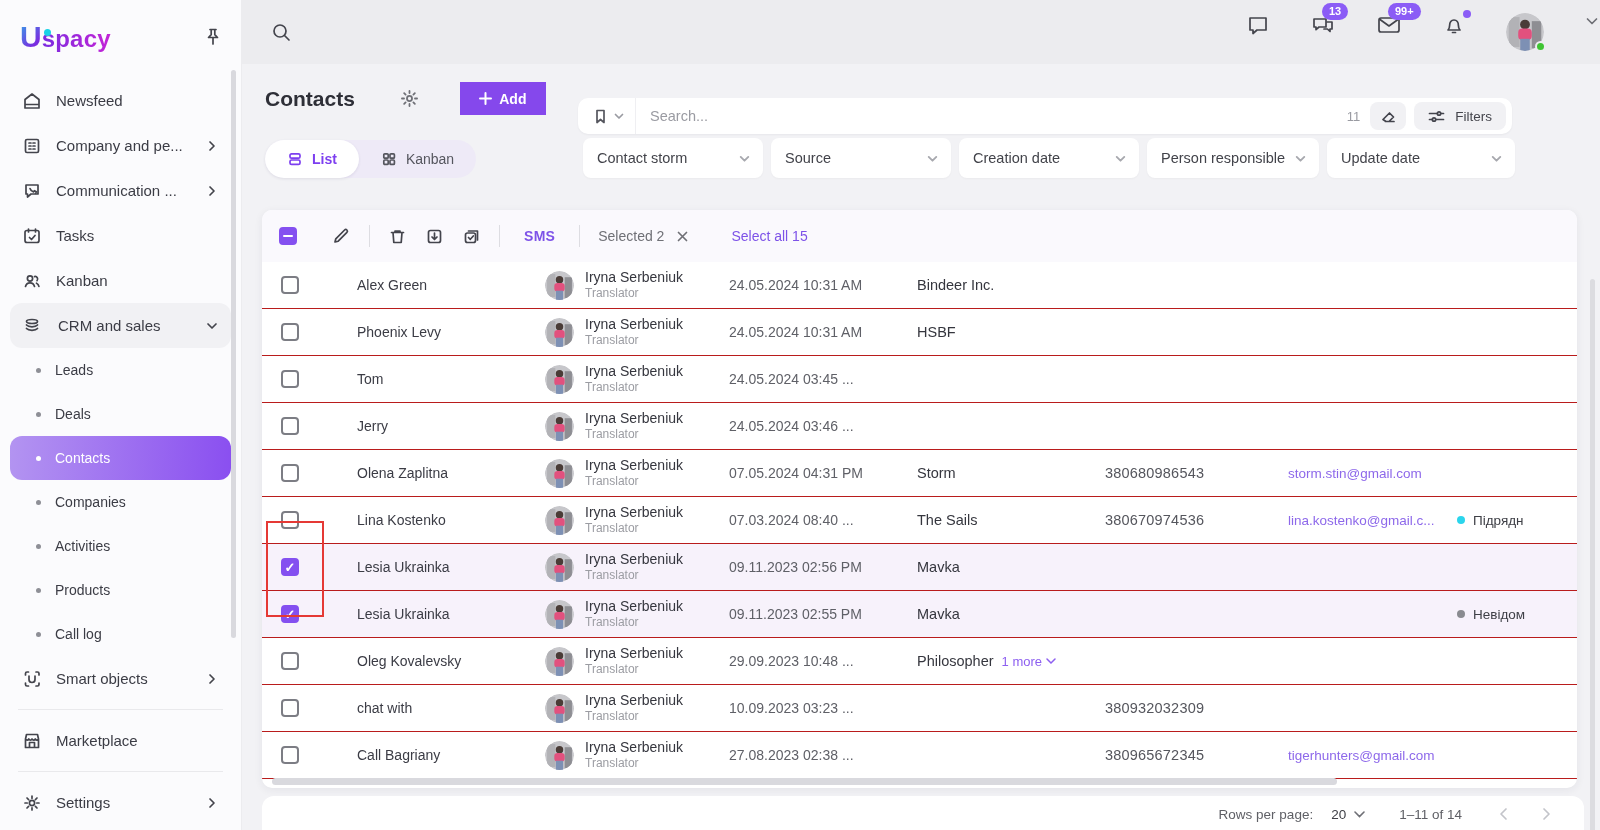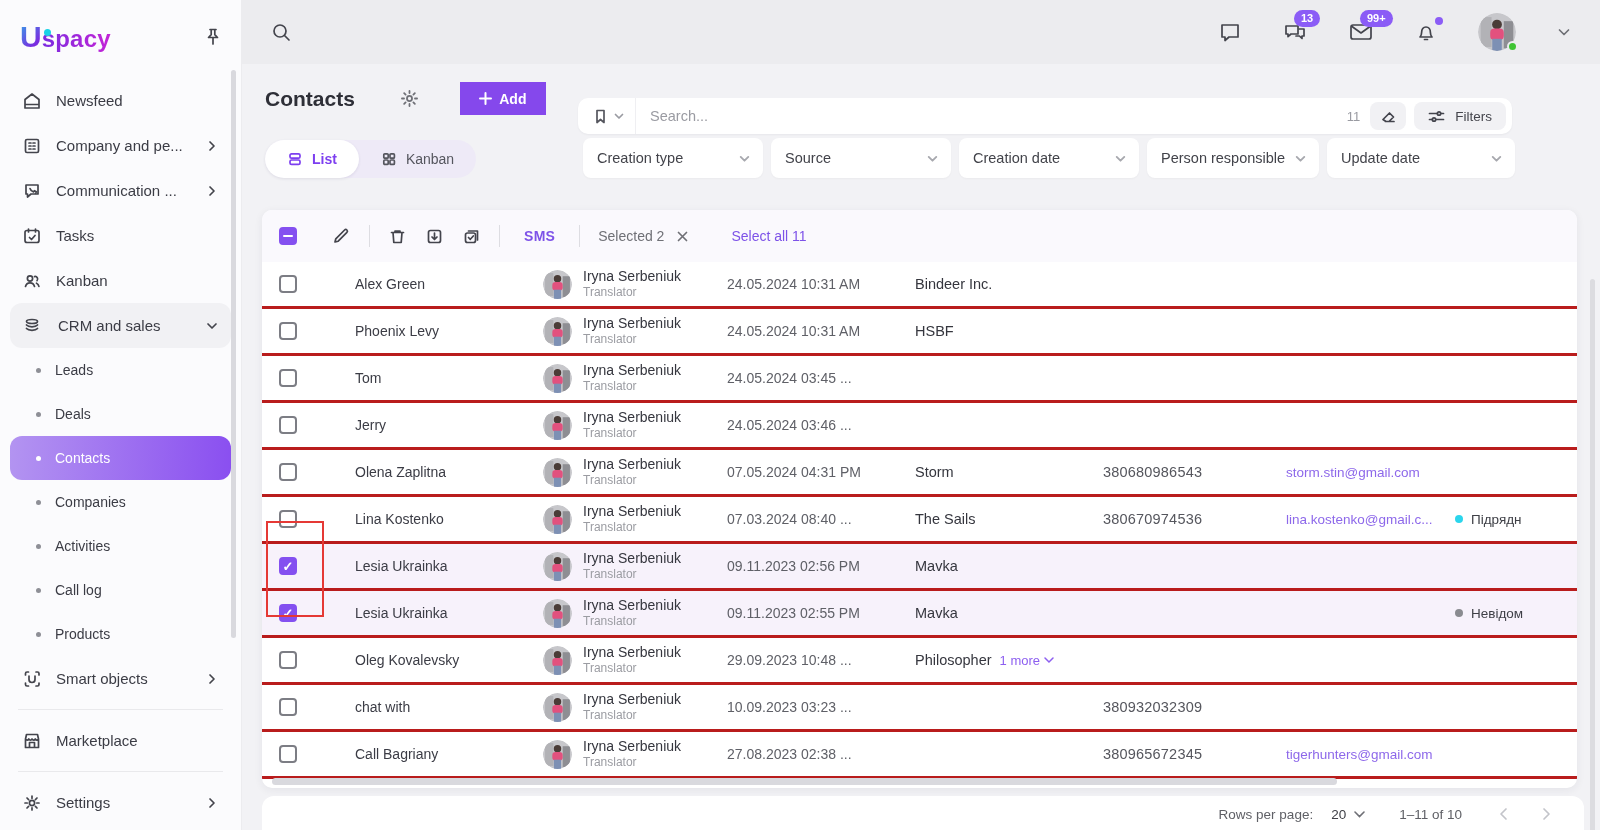--- a/index.html
+++ b/index.html
@@ -26,21 +26,21 @@
   .nav-item.active-group { background:#f1f1f4;gap:16px; }
   .sub-item { display:flex; align-items:center; gap:14px; height:44px; padding:0 12px 0 26px; border-radius:12px; font-size:14px; color:#3b3c45; cursor:pointer; }
   .bullet { width:5px; height:5px; border-radius:50%; background:#8e8f96; flex:none; }
   .sub-item.active { background:linear-gradient(93deg,#b394f1 0%,#8a4ff0 100%); color:#fff; }
   .sub-item.active .bullet { background:#fff; }
   .nav-divider { height:1px; background:#e9e9ec; margin:8px 8px; }
   .side-scroll { position:absolute; left:231px; top:70px; width:5px; height:568px; border-radius:3px; background:#d9d9de; }
 
   
   .tb-search { margin-left:28px; cursor:pointer; }
-  .tb-right { margin-left:auto; display:flex; align-items:center; gap:40px; padding-right:28px; }
+  .tb-right { margin-left:auto; display:flex; gap:40px; }
   .tb-ic { position:relative; cursor:pointer; }
   .badge { position:absolute; top:-10px; left:12px; background:#8b5cf6; color:#fff; font-size:11px; font-weight:700; border-radius:10px; padding:2px 7px; line-height:1.2; }
   .bell-dot { position:absolute; top:-3px; right:-5px; width:8px; height:8px; border-radius:50%; background:#8b5cf6; }
   .tb-avatar { position:relative; width:38px; height:38px; border-radius:50%; overflow:visible; cursor:pointer; }
   .tb-avatar svg { border-radius:50%; }
   .presence { position:absolute; right:-2px; bottom:-1px; width:11px; height:11px; border-radius:50%; background:#3fc433; border:2px solid #ececef; }
 
   
   .page-head { position:absolute; left:23px; top:18px; display:flex; align-items:center; }
   .page-title { font-size:21px; font-weight:700; color:#2e2f37; }
@@ -70,21 +70,21 @@
   .selected-chip { display:flex; align-items:center; gap:12px; color:#6f7076; font-size:14px; }
   .select-all { color:#7d52e8; font-size:14px; font-weight:500; cursor:pointer; }
   .tool-ic { cursor:pointer; display:flex; }
 
   .cb { width:18px; height:18px; border:2px solid #7c7d84; border-radius:4px; background:#fff; display:flex; align-items:center; justify-content:center; cursor:pointer; flex:none; }
   .cb.ind { background:#8450f0; border-color:#8450f0; }
   .cb.ind::after { content:""; width:10px; height:2.4px; background:#fff; border-radius:2px; }
   .cb.checked { background:#8450f0; border-color:#8450f0; color:#fff; font-size:13px; font-weight:700; }
   .cb.checked::after { content:"\2713"; }
 
-  .trow { display:flex; align-items:center; height:47px; border-bottom:3px solid #b91c1c; font-size:14px; }
+  .trow { display:flex; align-items:center; height:47px; border-bottom:1px solid #b91c1c; font-size:14px;justify-content:flex-end; }
   .trow.selected { background:#f7f2fb; }
   .cell { flex:none; overflow:hidden; white-space:nowrap; }
   .c-check { width:93px; padding-left:17px; }
   .c-name  { width:188px; color:#3b3c45; }
   .c-resp  { width:184px; display:flex; align-items:center; gap:11px; }
   .avatar  { width:29px; height:29px; border-radius:50%; overflow:hidden; flex:none; }
   .resp-col { display:flex; flex-direction:column; line-height:1.25; }
   .rname { font-size:14px; color:#35363e; }
   .rrole { font-size:12px; color:#9b9ca2; }
   .c-date  { width:188px; color:#5f6067; }
@@ -194,25 +194,25 @@
     <div class="sub-item">
         <span class="bullet"></span>
         <span>Companies</span>
       </div>
     <div class="sub-item">
         <span class="bullet"></span>
         <span>Activities</span>
       </div>
     <div class="sub-item">
         <span class="bullet"></span>
-        <span>Call log</span>
+        <span>Products</span>
       </div>
     <div class="sub-item">
         <span class="bullet"></span>
-        <span>Products</span>
+        <span>Call log</span>
       </div>
 
     <div class="nav-item">
       <svg class="ic" width="20" height="20" viewBox="0 0 20 20">
           <path d="M3.5 6V4.5A1.5 1.5 0 0 1 5 3h1.5M14 3h1.5A1.5 1.5 0 0 1 17 4.5V6M17 14v1.5a1.5 1.5 0 0 1-1.5 1.5H14M6.5 17H5a1.5 1.5 0 0 1-1.5-1.5V14"></path>
           <path d="M7 7v3.5a3 3 0 0 0 6 0V7"></path>
         </svg>
       <span>Smart objects</span>
       <svg class="ic chev" width="14" height="14" viewBox="0 0 14 14">
           <path d="M5 3l4 4-4 4"></path>
@@ -358,21 +358,21 @@
           <rect x="9" y="2.8" width="4.4" height="4.4" rx="1"></rect>
           <rect x="2.8" y="9" width="4.4" height="4.4" rx="1"></rect>
           <rect x="9" y="9" width="4.4" height="4.4" rx="1"></rect>
         </svg>
       <span>Kanban</span>
     </span>
   </div>
 
   <div class="filter-row">
     <span class="f-select">
-        <span>Creation type</span>
+        <span>Contact storm</span>
         <svg class="ic" width="13" height="13" viewBox="0 0 12 12" style="stroke:#a7a8ae">
           <path d="M2.5 4.5 6 8l3.5-3.5"></path>
         </svg>
       </span>
     <span class="f-select">
         <span>Source</span>
         <svg class="ic" width="13" height="13" viewBox="0 0 12 12" style="stroke:#a7a8ae">
           <path d="M2.5 4.5 6 8l3.5-3.5"></path>
         </svg>
       </span>
@@ -425,21 +425,21 @@
       </span>
       <span class="tool-div"></span>
       <span class="sms">SMS</span>
       <span class="tool-div"></span>
       <span class="selected-chip">
         <span>Selected 2</span>
         <svg class="ic" width="13" height="13" viewBox="0 0 13 13" style="stroke:#6f7076">
             <path d="M2.5 2.5l8 8M10.5 2.5l-8 8"></path>
           </svg>
       </span>
-      <span class="select-all" style="margin-left:24px">Select all 11</span>
+      <span class="select-all" style="margin-left:24px">Select all 15</span>
     </div>
     <div>
         <div class="trow">
     <div class="cell c-check">
             <span class="cb"></span>
           </div>
     <div class="cell c-name">Alex Green</div>
     <div class="cell c-resp">
       <span class="avatar">
         <svg width="29" height="29" viewBox="0 0 28 28">
@@ -807,21 +807,21 @@
   <div class="pagebar">
     <span class="rpp">
       <span>Rows per page:</span>
       <span class="rpp-val">
         <span>20</span>
         <svg width="11" height="7" viewBox="0 0 11 7">
             <path d="M1 1l4.5 4.5L10 1" stroke="#6f7076" stroke-width="1.6" fill="none" stroke-linecap="round"></path>
           </svg>
       </span>
     </span>
-    <span>1–11 of 10</span>
+    <span>1–11 of 14</span>
     <span class="pg-arrows">
       <span class="pg-btn">
           <svg class="ic" width="16" height="16" viewBox="0 0 16 16" style="stroke:#c3c4ca">
             <path d="M10 3 5 8l5 5"></path>
           </svg>
         </span>
       <span class="pg-btn">
           <svg class="ic" width="16" height="16" viewBox="0 0 16 16" style="stroke:#c3c4ca">
             <path d="M6 3l5 5-5 5"></path>
           </svg>

